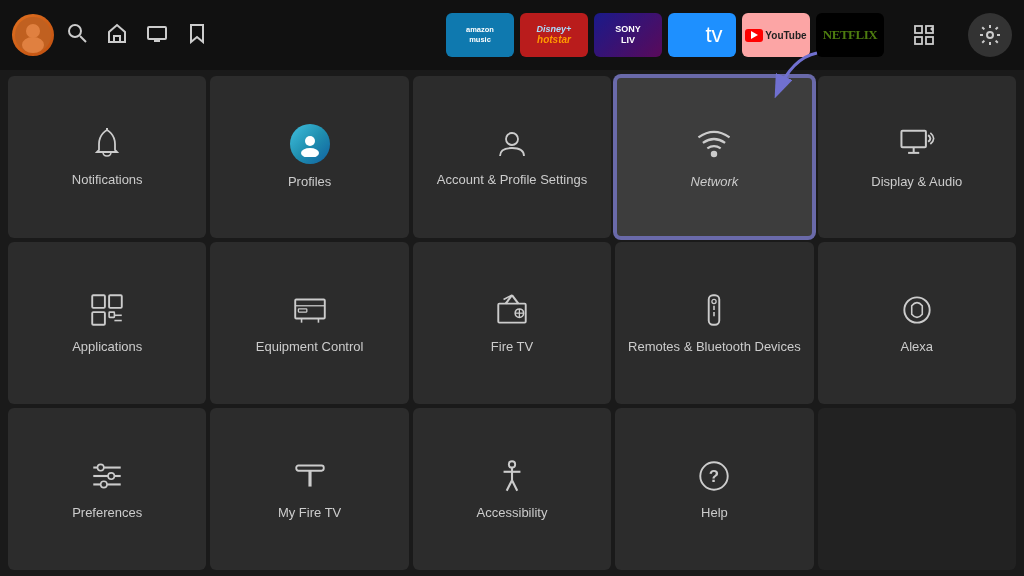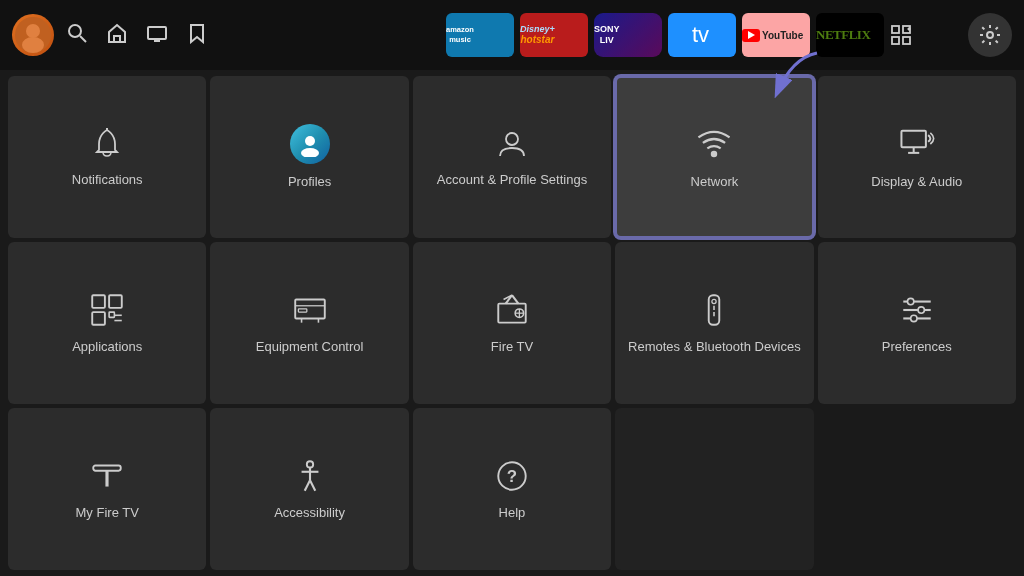--- a/index.html
+++ b/index.html
@@ -60,29 +60,30 @@
       align-items: center;
       margin-left: auto;
     }
 
     .app-tile {
       width: 68px;
       height: 44px;
       border-radius: 6px;
       display: flex;
       align-items: center;
+      justify-content: center;
       font-size: 11px;
       font-weight: bold;
       cursor: pointer;
       overflow: hidden;
     }
 
     .app-tile.amazon-music { background: #0f79af; color: #fff; font-size: 9px; text-align: center; }
     .app-tile.disney { background: #b91c1c; color: #fff; font-size: 9px; text-align: center; }
-    .app-tile.sony-liv { background: linear-gradient(135deg, #1a1a8a, #5a0a5a); color: #fff; font-size: 9px; border-radius: 9px; }
+    .app-tile.sony-liv { background: linear-gradient(135deg, #1a1a8a, #5a0a5a); color: #fff; font-size: 9px; }
     .app-tile.youtube { background: #fca5a5; color: #ff0000; font-size: 10px; font-weight: bold; }
     .app-tile.netflix { background: #000; color: #e50914; font-size: 13px; font-weight: 900; letter-spacing: -1px; }
     .app-tile.tv { background: #1e90ff; color: #fff; font-size: 16px; font-weight: bold; }
     .app-tile.grid { background: transparent; color: #ccc; font-size: 18px; }
 
     .gear-btn {
       width: 44px;
       height: 44px;
       background: #333;
       border-radius: 50%;
@@ -313,21 +314,21 @@
   </div>
 
   <div class="grid-item">
     <svg class="icon-svg" viewBox="0 0 36 36">
       <circle cx="18" cy="13" r="6" stroke="#ccc" stroke-width="1.8" fill="none"></circle>
       <path d="M6 30 Q6 22 18 22 Q30 22 30 30" stroke="#ccc" stroke-width="1.8" fill="none"></path>
     </svg>
     <span class="grid-label">Account &amp; Profile Settings</span>
   </div>
 
-  <div class="grid-item network-selected" style="position:relative;">
+  <div class="grid-item network-selected" style="position:relative;font-style:italic;">
 
     <svg style="position:absolute; top:-30px; right:-15px; width:80px; height:55px; pointer-events:none; z-index:10;" viewBox="0 0 80 55">
       <defs>
         <marker id="arrowhead" markerWidth="8" markerHeight="6" refX="6" refY="3" orient="auto">
           <polygon points="0 0, 8 3, 0 6" fill="#7070d0"></polygon>
         </marker>
       </defs>
       <path d="M70 5 Q45 10 30 45" stroke="#7070d0" stroke-width="3" fill="none" marker-end="url(#arrowhead)"></path>
     </svg>
     <svg class="icon-svg" viewBox="0 0 36 36" style="width:40px;height:40px;">
@@ -389,20 +390,27 @@
   <div class="grid-item">
     <svg class="icon-svg" viewBox="0 0 36 36" style="width:38px;height:38px;">
       <rect x="13" y="4" width="10" height="28" rx="4" stroke="#ccc" stroke-width="1.8" fill="none"></rect>
       <circle cx="18" cy="10" r="2" stroke="#ccc" stroke-width="1.2" fill="none"></circle>
       <line x1="18" y1="14" x2="18" y2="18" stroke="#ccc" stroke-width="1.5"></line>
       <line x1="18" y1="20" x2="18" y2="24" stroke="#ccc" stroke-width="1.5"></line>
     </svg>
     <span class="grid-label">Remotes &amp; Bluetooth Devices</span>
   </div>
 
+  <div class="grid-item">
+    <svg class="icon-svg" viewBox="0 0 36 36" style="width:38px;height:38px;">
+      <circle cx="18" cy="18" r="12" stroke="#ccc" stroke-width="1.8" fill="none"></circle>
+      <path d="M13 14 Q18 8 23 14 L23 22 Q18 28 13 22 Z" stroke="#ccc" stroke-width="1.5" fill="none"></path>
+    </svg>
+    <span class="grid-label">Alexa</span>
+  </div>
 
   <div class="grid-item">
     <svg class="icon-svg" viewBox="0 0 36 36" style="width:38px;height:38px;">
       <line x1="5" y1="10" x2="31" y2="10" stroke="#ccc" stroke-width="2"></line>
       <line x1="5" y1="18" x2="31" y2="18" stroke="#ccc" stroke-width="2"></line>
       <line x1="5" y1="26" x2="31" y2="26" stroke="#ccc" stroke-width="2"></line>
       <circle cx="12" cy="10" r="3" stroke="#ccc" stroke-width="1.5" fill="#2c2c2c"></circle>
       <circle cx="22" cy="18" r="3" stroke="#ccc" stroke-width="1.5" fill="#2c2c2c"></circle>
       <circle cx="15" cy="26" r="3" stroke="#ccc" stroke-width="1.5" fill="#2c2c2c"></circle>
     </svg>

